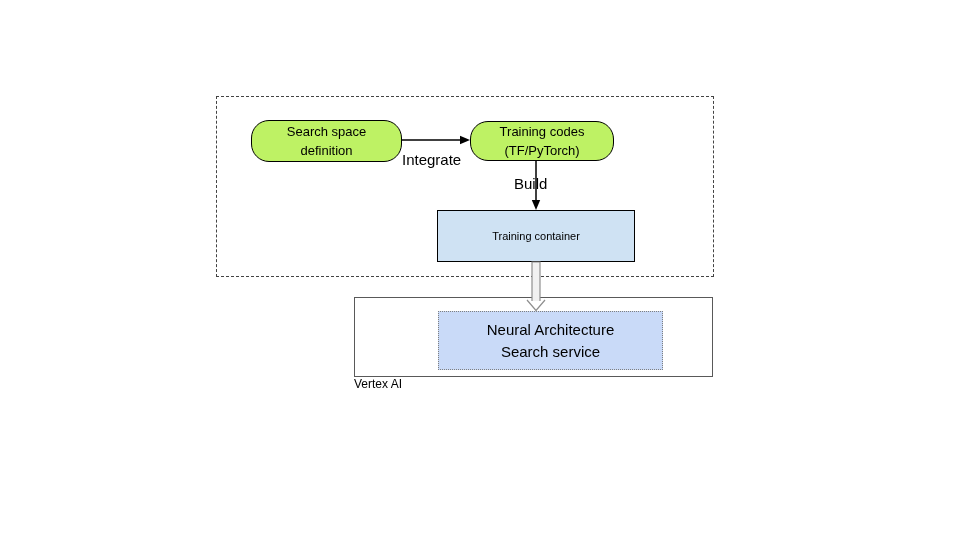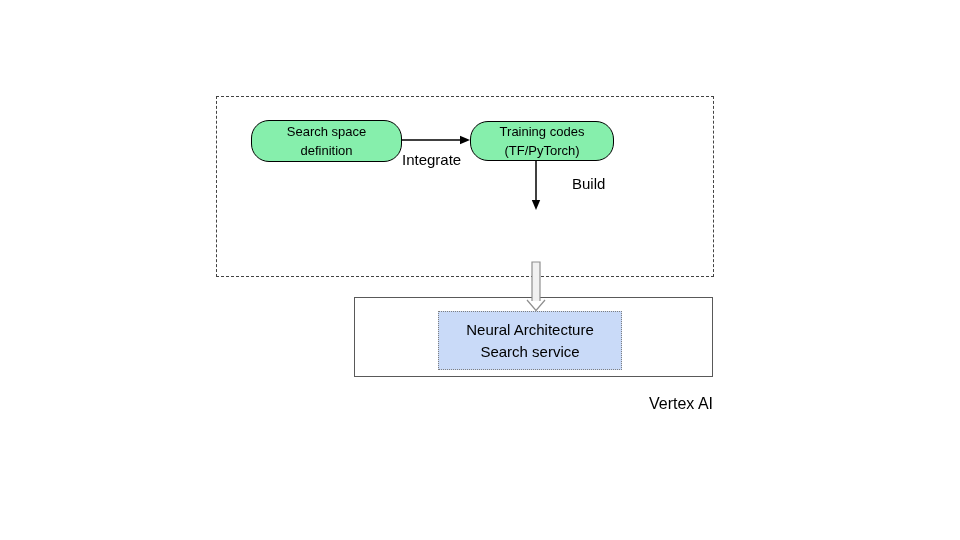--- a/index.html
+++ b/index.html
@@ -32,59 +32,59 @@
     background: transparent;
   }
   .vertex-group {
     left: 354px; top: 297px;
     width: 359px; height: 80px;
     border: 1.5px solid #595959;
     background: #ffffff;
   }
 
   .rounded-node {
-    background: #86efac;
+    background: #bef264;
     border: 1.5px solid #000000;
     border-radius: 18px;
     font-size: 13px;
     line-height: 19px;
   }
   #search-space { left: 251px; top: 120px; width: 151px; height: 42px; }
   #training-codes { left: 470px; top: 121px; width: 144px; height: 40px; }
 
   #training-container {
     left: 437px; top: 210px;
     width: 198px; height: 52px;
     background: #cfe2f3;
     border: 1px solid #000000;
     font-size: 11px;
   }
 
   #nas-service {
     left: 438px; top: 311px;
-    width: 184px; height: 59px;
+    width: 225px; height: 59px;
     background: #c9daf8;
     border: 1.5px dotted #7f7f7f;
     font-size: 15px;
     line-height: 22px;
   }
 
   .edge-label {
     font-size: 15px;
     line-height: 18px;
     color: #000000;
   }
   #integrate-label { left: 402px; top: 151px; width: 68px; text-align: left; }
-  #build-label { left: 572px; top: 175px; width: 50px; text-align: left; }
+  #build-label { left: 514px; top: 175px; width: 50px; text-align: left; }
 
   #vertex-label {
-    left: 354px; top: 394px;
+    left: 354px; top: 375px;
     width: 359px;
-    text-align: right;
-    font-size: 16px;
+    text-align: left;
+    font-size: 12px;
     line-height: 19px;
   }
 
   svg.arrow-layer {
     position: absolute;
     left: 0; top: 0;
     width: 960px; height: 540px;
     pointer-events: none;
     z-index: 5;
   }
@@ -101,20 +101,23 @@
   <div id="search-space" class="abs node rounded-node">
     <span class="pre">Search space
 definition</span>
   </div>
 
   <div id="training-codes" class="abs node rounded-node">
     <span class="pre">Training codes
 (TF/PyTorch)</span>
   </div>
 
+  <div id="training-container" class="abs node">
+    <span>Training container</span>
+  </div>
 
   <div id="nas-service" class="abs node">
     <span class="pre">Neural Architecture
 Search service</span>
   </div>
 
   <div id="integrate-label" class="abs edge-label">Integrate</div>
   <div id="build-label" class="abs edge-label">Build</div>
 
   <div id="vertex-label" class="abs">Vertex AI</div>

